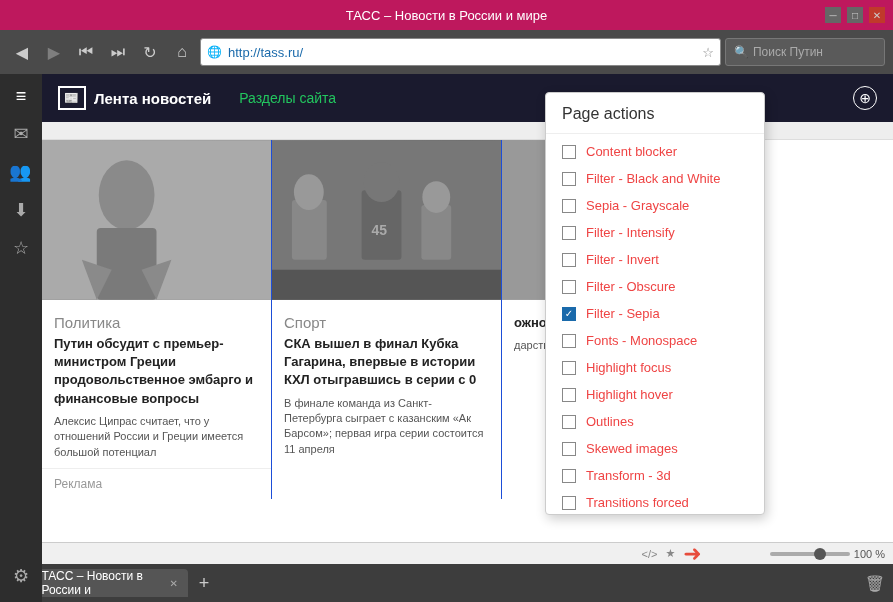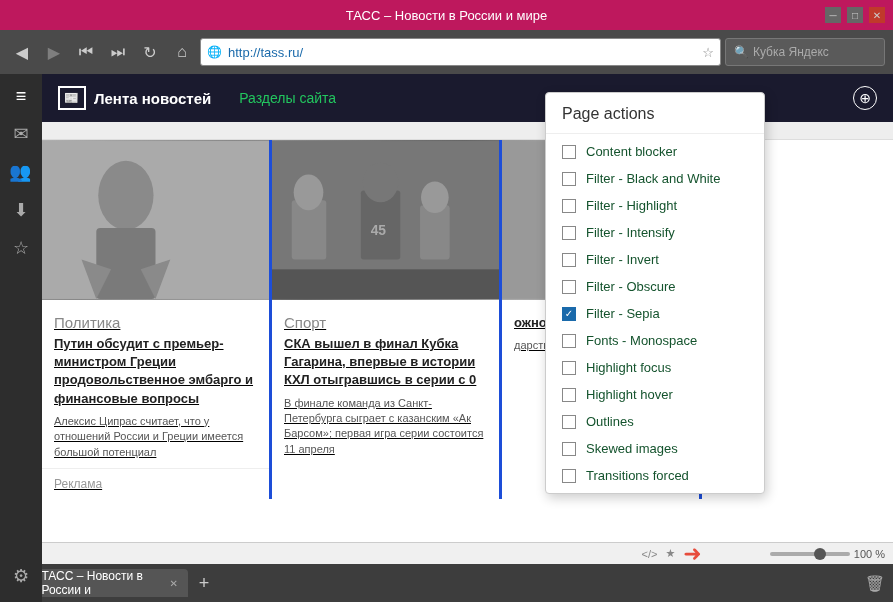--- a/index.html
+++ b/index.html
@@ -260,23 +260,22 @@
     }
 
     
     .news-grid {
       display: grid;
       grid-template-columns: 230px 230px 200px;
       gap: 0;
       padding: 0;
     }
     .news-card {
-      border-right: 3px solid #1d4ed8;
+      border-right: 1px solid #1d4ed8;
       overflow: hidden;
-      text-decoration: underline;
     }
     .news-card-img {
       width: 100%;
       height: 160px;
       background: #ccc;
       display: flex;
       align-items: center;
       justify-content: center;
       overflow: hidden;
     }
@@ -369,21 +368,21 @@
       font-size: 10px;
       color: #1a6aab;
     }
     .popup-checkbox.checked {
       background: #1a6aab;
       border-color: #1a6aab;
       color: #fff;
     }
     .popup-label {
       font-size: 13px;
-      color: #14532d;
+      color: #ef4444;
     }
   </style>
 </head>
 <body>
 
 <div class="title-bar">
   <span>ТАСС – Новости в России и мире</span>
   <div class="window-controls">
     <button class="win-btn">─</button>
     <button class="win-btn">□</button>
@@ -398,21 +397,21 @@
   <button class="nav-btn">⏭</button>
   <button class="nav-btn">↻</button>
   <button class="nav-btn">⌂</button>
   <div class="address-bar">
     <span class="lock-icon">🌐</span>
     <input class="address-input" value="http://tass.ru/" type="text" style="">
     <span style="color:#888; cursor:pointer;">☆</span>
   </div>
   <div class="search-box">
     <span>🔍</span>
-    <span style="font-size:12px; color:#aaa;">Кубка Яндекс</span>
+    <span style="font-size:12px; color:#aaa;">Поиск Путин</span>
   </div>
 </div>
 
 <div class="sidebar">
   <div class="sidebar-icon active">≡</div>
   <div class="sidebar-icon">✉</div>
   <div class="sidebar-icon">👥</div>
   <div class="sidebar-icon">⬇</div>
   <div class="sidebar-icon">☆</div>
   <div class="sidebar-icon sidebar-bottom">⚙</div>
@@ -510,21 +509,21 @@
     <div class="popup-item">
       <div class="popup-checkbox"></div>
       <span class="popup-label">Content blocker</span>
     </div>
     <div class="popup-item">
       <div class="popup-checkbox"></div>
       <span class="popup-label">Filter - Black and White</span>
     </div>
     <div class="popup-item">
       <div class="popup-checkbox"></div>
-      <span class="popup-label">Filter - Highlight</span>
+      <span class="popup-label">Sepia - Grayscale</span>
     </div>
     <div class="popup-item">
       <div class="popup-checkbox"></div>
       <span class="popup-label">Filter - Intensify</span>
     </div>
     <div class="popup-item">
       <div class="popup-checkbox"></div>
       <span class="popup-label">Filter - Invert</span>
     </div>
     <div class="popup-item">
@@ -547,20 +546,24 @@
       <div class="popup-checkbox"></div>
       <span class="popup-label">Highlight hover</span>
     </div>
     <div class="popup-item">
       <div class="popup-checkbox"></div>
       <span class="popup-label">Outlines</span>
     </div>
     <div class="popup-item">
       <div class="popup-checkbox"></div>
       <span class="popup-label">Skewed images</span>
+    </div>
+    <div class="popup-item">
+      <div class="popup-checkbox"></div>
+      <span class="popup-label">Transform - 3d</span>
     </div>
     <div class="popup-item">
       <div class="popup-checkbox"></div>
       <span class="popup-label">Transitions forced</span>
     </div>
 
   </div>
 </div>
 
 <div class="status-bar">

